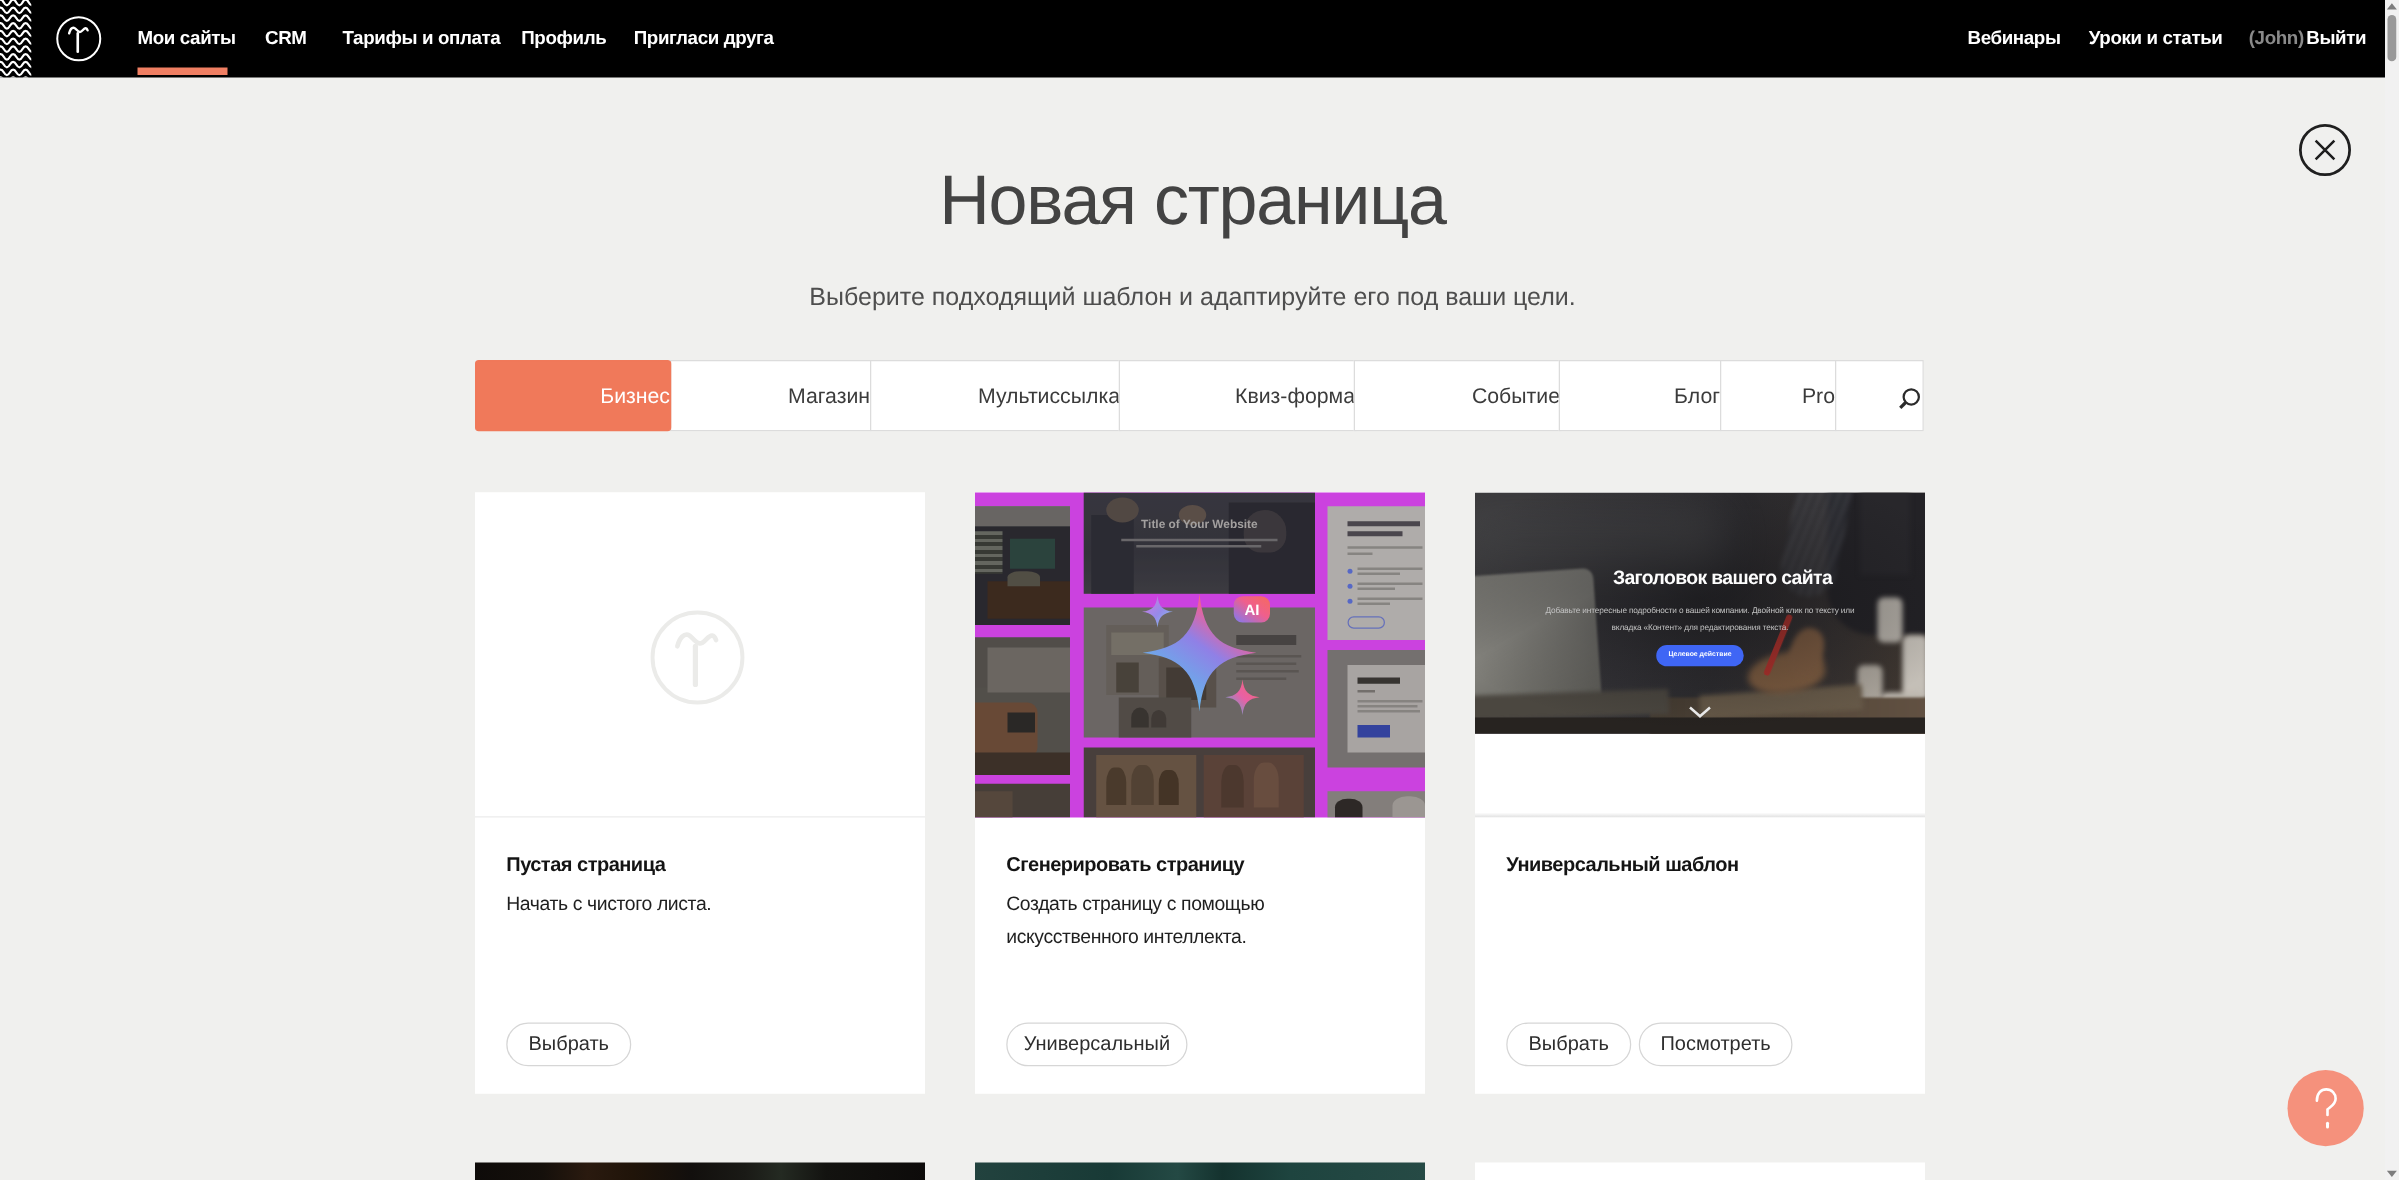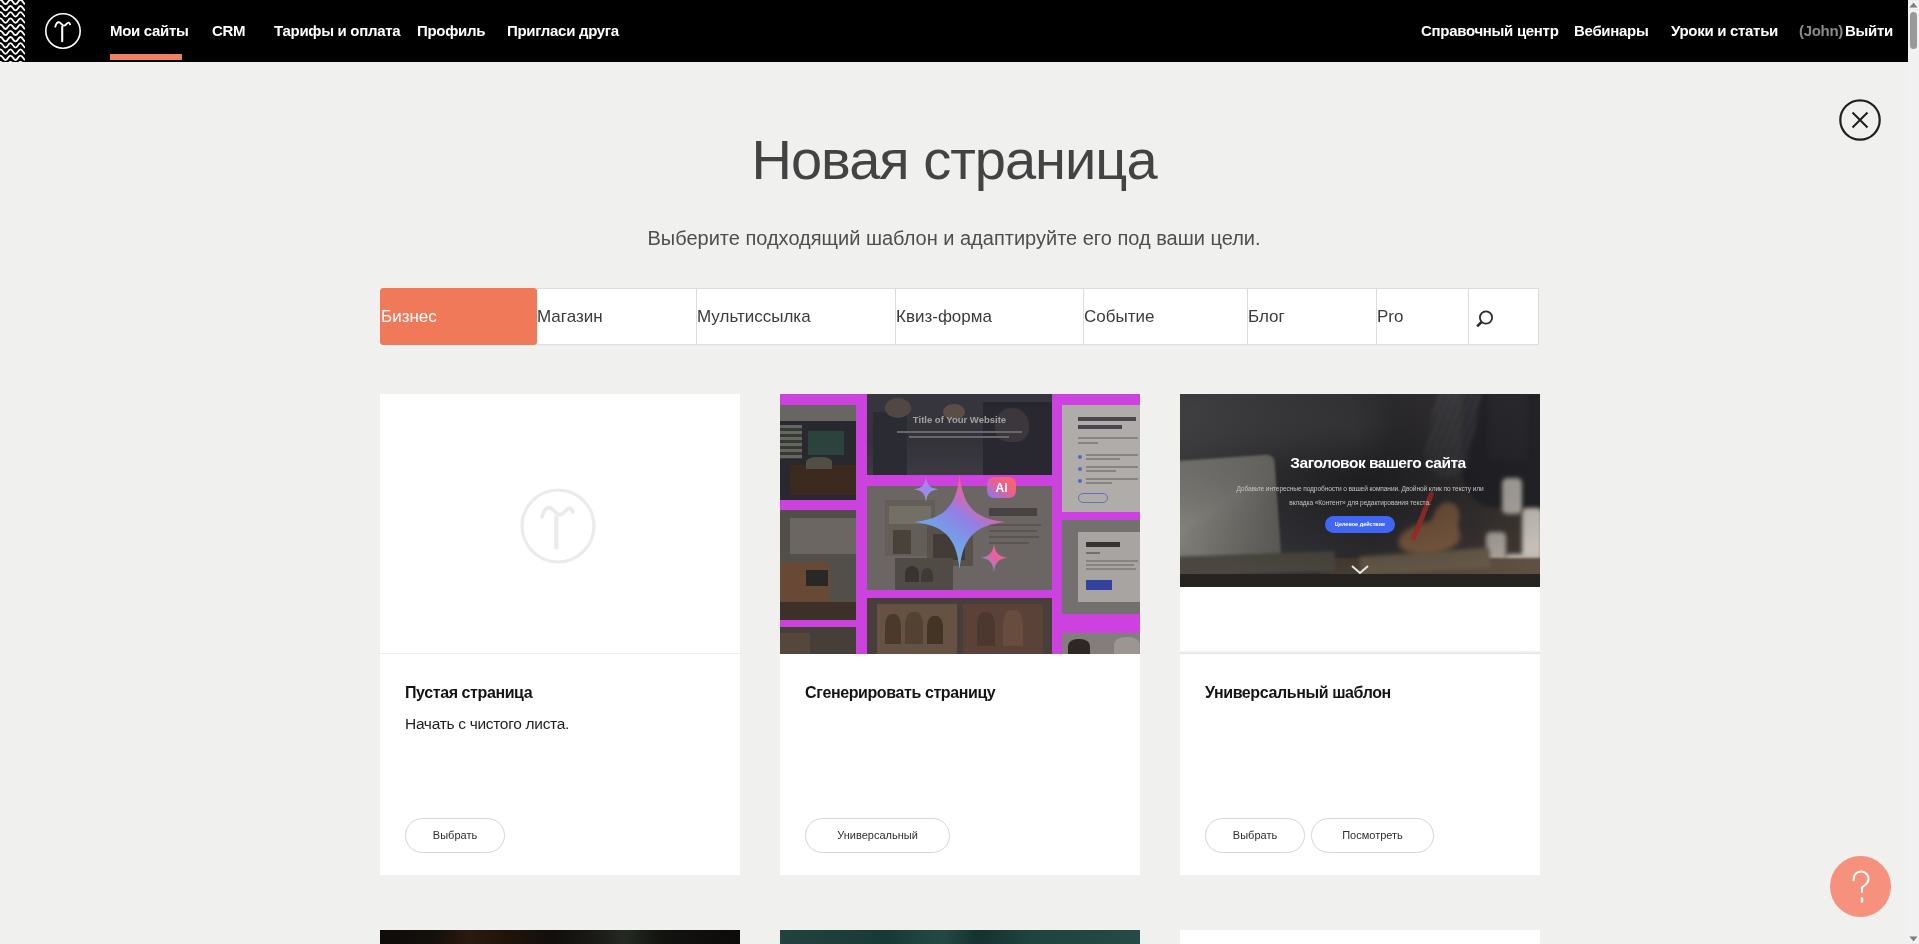--- a/index.html
+++ b/index.html
@@ -16,30 +16,30 @@
   
   
   .h1 { position:absolute; left:0; top:127px; width:1908px; text-align:center;
         font-size:56px; font-weight:400; color:#434343; letter-spacing:-1px; }
   .sub { position:absolute; left:0; top:227px; width:1908px; text-align:center;
          font-size:20px; color:#4e4e4e; }
 
   
   .tabs { position:absolute; left:380px; top:288px; height:57px; }
   .tab { position:absolute; top:0; height:57px; background:#fff; border:1px solid #dcdcdc;
-         color:#3b3b3b; font-size:17px; text-align:left; line-height:55px; }
+         color:#3b3b3b; font-size:17px; text-align:right; line-height:55px; }
   .tab.active { background:#f0795a; border-color:#f0795a; color:#fff; border-radius:3px; z-index:2; }
 
   
   .card { position:absolute; width:360px; background:#fff; }
   .cardimg { position:absolute; left:0; top:0; width:360px; height:260px; overflow:hidden; }
   .ctitle { position:absolute; left:25px; top:290px; font-size:16px; font-weight:bold; color:#141414; letter-spacing:-0.4px; }
   .cdesc  { position:absolute; left:25px; top:317px; font-size:15.5px; color:#1f1f1f; line-height:26px; width:312px; letter-spacing:-0.3px; }
   .btn { position:absolute; top:424px; height:35px; border:1px solid #d6d6d6; border-radius:18px;
-         background:#fff; color:#2e2e2e; font-size:11px; line-height:33px; text-align:center; }
+         background:#fff; color:#2e2e2e; font-size:16px; line-height:33px; text-align:center; }
 
   
   .help { position:absolute; left:1830px; top:856px; width:61px; height:61px; border-radius:50%;
           background:#f5917c; }
 
   
   .sbar { position:absolute; left:1908px; top:0; width:11px; height:944px; background:#f1f1f1; }
   .sthumb { position:absolute; left:2px; top:12px; width:7px; height:37px; border-radius:3.5px; background:#999; }
 </style>
 </head>
@@ -65,21 +65,20 @@
   <svg width="44" height="44" viewBox="0 0 44 44" style="position:absolute;left:41px;top:9px">
     <circle cx="22" cy="22" r="17.2" fill="none" stroke="#fff" stroke-width="1.6"></circle>
     <path d="M 14.3 17.7 C 15.2 14.2 16.9 13 18.3 13.3 C 19.9 13.7 20.9 16.4 22.8 16.6 C 24.7 16.8 25.9 13.4 27.6 13.6 C 28.3 13.7 28.8 14.5 29.1 15.3" fill="none" stroke="#fff" stroke-width="1.9" stroke-linecap="round"></path>
     <path d="M 21.2 17.7 L 21.2 32.3" stroke="#fff" stroke-width="2.1" stroke-linecap="round"></path>
   </svg>
   <div class="navitem" style="left:110px">Мои сайты</div>
   <div class="navitem" style="left:212px">CRM</div>
   <div class="navitem" style="left:274px">Тарифы и оплата</div>
   <div class="navitem" style="left:417px">Профиль</div>
   <div class="navitem" style="left:507px">Пригласи друга</div>
-  <div class="navitem" style="left:1421px">Справочный центр</div>
   <div class="navitem" style="left:1574px">Вебинары</div>
   <div class="navitem" style="left:1671px">Уроки и статьи</div>
   <div class="navitem" style="left:1799px;color:#8a8a8a">(John)</div>
   <div class="navitem" style="left:1845px">Выйти</div>
   <div class="underline"></div>
 </div>
 
 <svg width="46" height="46" viewBox="0 0 46 46" style="position:absolute;left:1837px;top:97px">
   <circle cx="23" cy="23" r="19.7" fill="none" stroke="#1f1f1f" stroke-width="2.2"></circle>
   <path d="M 15.5 15.5 L 30.5 30.5 M 30.5 15.5 L 15.5 30.5" stroke="#1f1f1f" stroke-width="2"></path>
@@ -238,20 +237,21 @@
         </linearGradient>
       </defs>
       <path d="M 179.6 81 C 183 114 196 124.5 225.1 128.1 C 196 131.7 183 142.2 179.6 175.2 C 176.2 142.2 163.2 131.7 134.1 128.1 C 163.2 124.5 176.2 114 179.6 81 Z" fill="url(#gBig)"></path>
       <path d="M 146 82.5 C 147 91.5 150.5 94.3 158.4 95.3 C 150.5 96.3 147 99.1 146 108 C 145 99.1 141.5 96.3 133.6 95.3 C 141.5 94.3 145 91.5 146 82.5 Z" fill="url(#gS1)"></path>
       <path d="M 214 149.5 C 215.1 159.5 219 162.6 227.7 163.7 C 219 164.8 215.1 167.9 214 178 C 212.9 167.9 209 164.8 200.3 163.7 C 209 162.6 212.9 159.5 214 149.5 Z" fill="url(#gS2)"></path>
       <rect x="207" y="83" width="29" height="21" rx="7" fill="url(#gAI)"></rect>
       <text x="221.5" y="98" font-size="12" font-weight="bold" fill="#fff" text-anchor="middle" font-family="Liberation Sans">AI</text>
     </svg>
   </div>
   <div class="ctitle">Сгенерировать страницу</div>
+  <div class="cdesc">Создать страницу с помощью искусственного интеллекта.</div>
   <div class="btn" style="left:25px; width:145px">Универсальный</div>
 </div>
 
 <div class="card" style="left:1180px; top:394px; height:481px">
   <div class="cardimg" id="photo3" style="background:#fff">
 
     <div class="abs" style="left:0;top:0;width:360px;height:193px;background:linear-gradient(100deg,#3b3a3c 0%,#333236 35%,#2d2c2f 55%,#343030 75%,#413830 100%);overflow:hidden">
 
       <div class="abs" style="left:-20px;top:10px;width:220px;height:56px;background:#434345;border-radius:40px;filter:blur(16px);opacity:0.8"></div>
 

